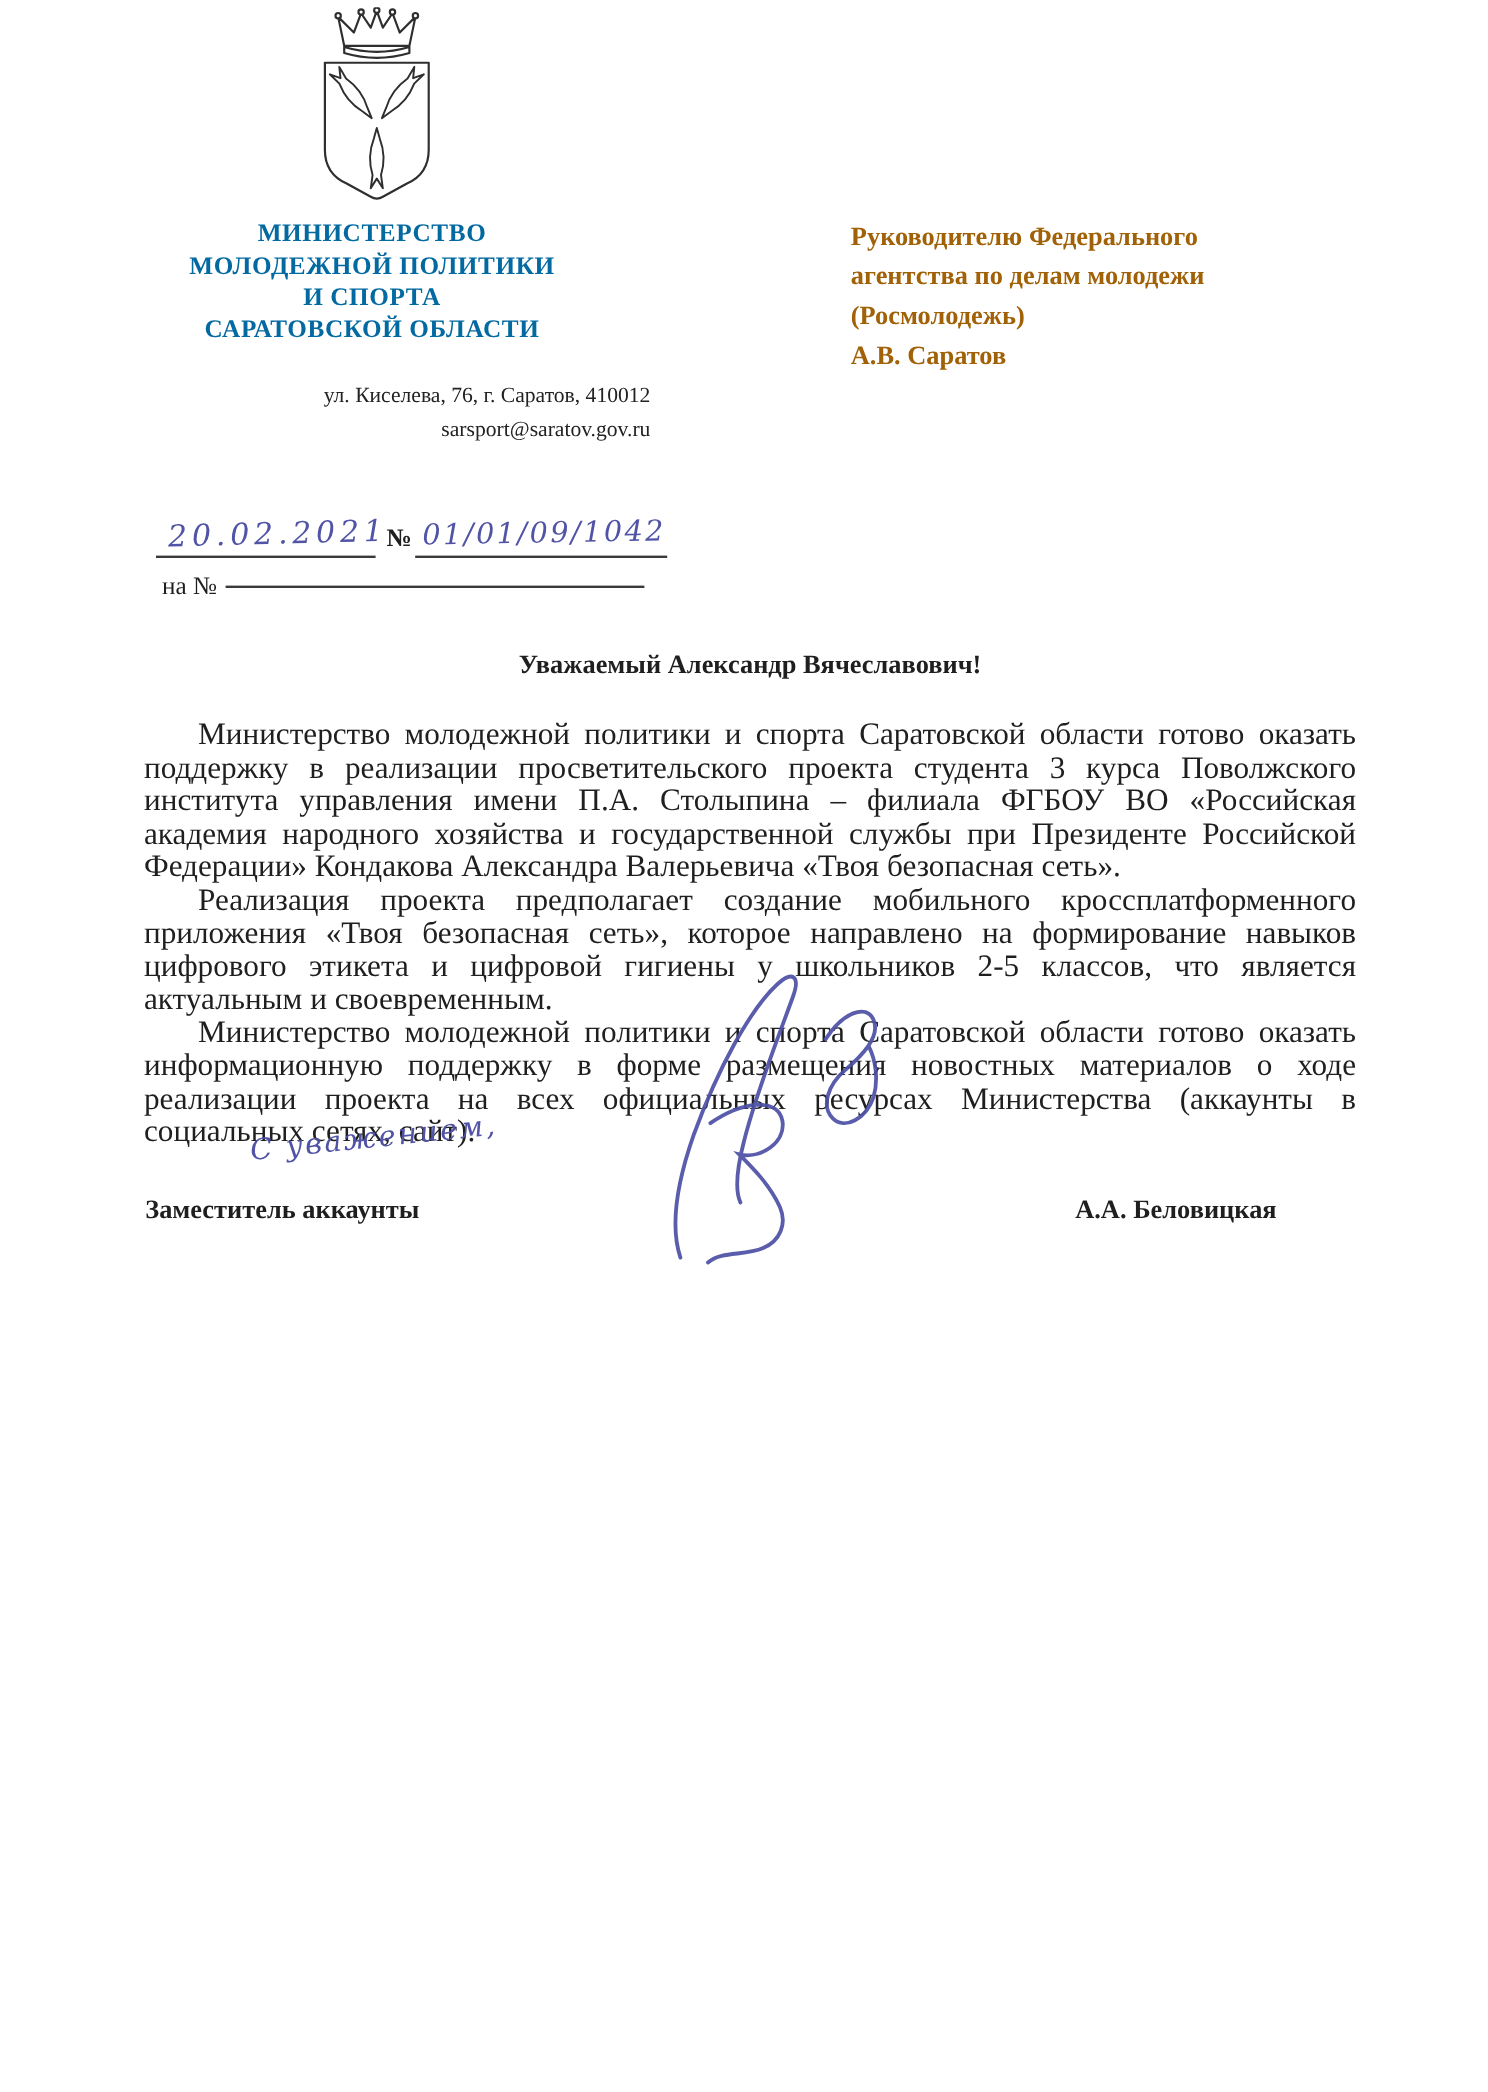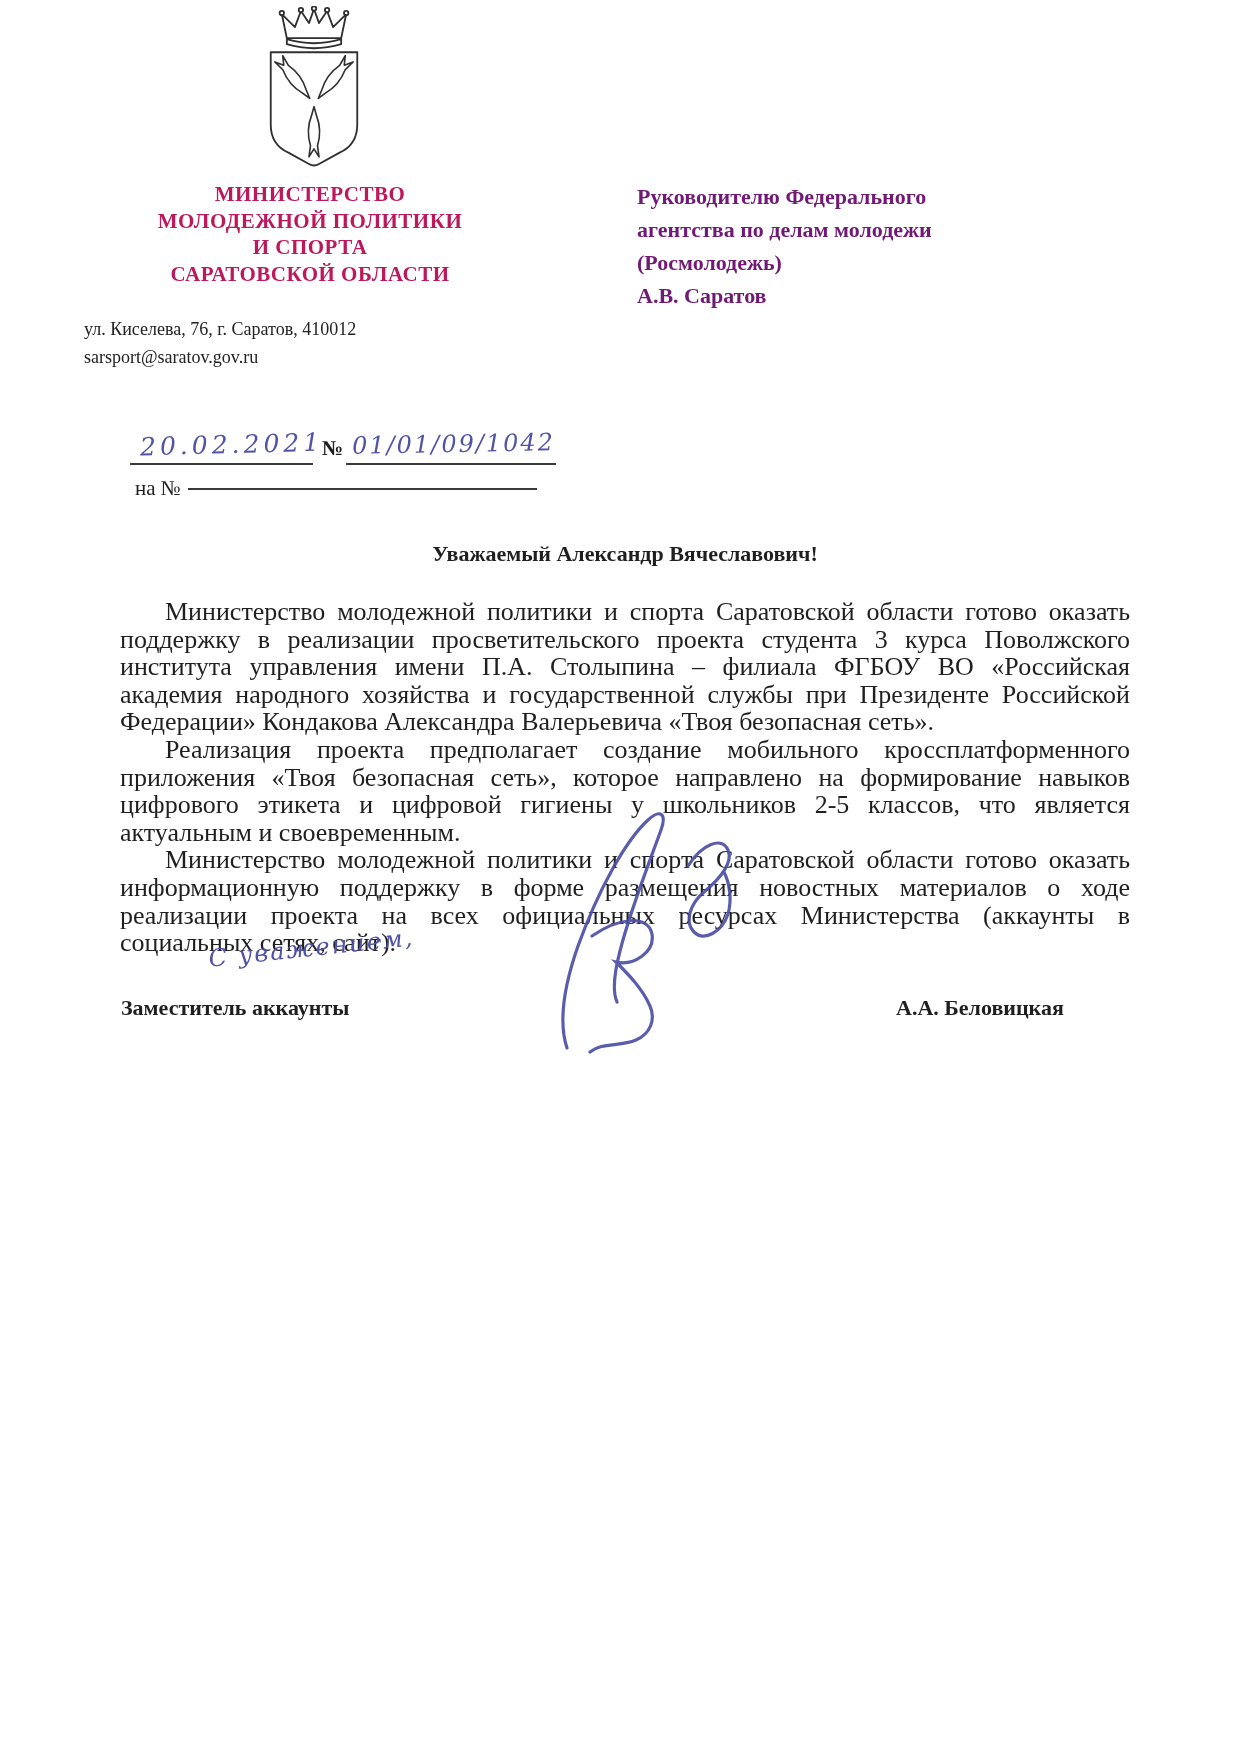--- a/index.html
+++ b/index.html
@@ -6,42 +6,42 @@
   .page{
     position:relative;width:1240px;height:1743px;margin:0 auto;
     background:#ffffff;overflow:hidden;
     font-family:"Liberation Serif", serif;color:#1f1f1f;
   }
   
   .emblem{position:absolute;left:258px;top:6px;width:112px;height:166px;}
   .ministry{
     position:absolute;left:90px;top:181px;width:440px;
     text-align:center;font-weight:bold;font-size:21px;line-height:26.5px;
-    letter-spacing:.5px;color:#be185d;
+    letter-spacing:.5px;color:#0369a1;
   }
   .addr{
-    position:absolute;left:84px;top:316px;width:480px;
-    text-align:left;font-size:18px;line-height:27.5px;color:#222;
+    position:absolute;left:62px;top:316px;width:480px;
+    text-align:right;font-size:18px;line-height:27.5px;color:#222;
   }
   
   .hw{
     font-family:"DejaVu Serif", serif;font-style:italic;color:#5053a6;
     white-space:nowrap;
   }
   .hw-date{position:absolute;left:140px;top:430px;font-size:25px;letter-spacing:4px;transform:rotate(-1.5deg);}
   .date-line{position:absolute;left:130px;top:463px;width:183px;border-bottom:2px solid #3a3a3a;}
   .no-label{position:absolute;left:322px;top:436px;font-size:21px;font-weight:bold;}
   .hw-number{position:absolute;left:352px;top:430px;font-size:24px;letter-spacing:2px;transform:rotate(-1deg);}
   .number-line{position:absolute;left:346px;top:463px;width:210px;border-bottom:2px solid #3a3a3a;}
   .reply-label{position:absolute;left:135px;top:464px;font-size:21px;margin-top:12px;}
   .reply-line{position:absolute;left:188px;top:488px;width:349px;border-bottom:2px solid #3a3a3a;}
   
   .addressee{
-    position:absolute;left:637px;top:180px;width:480px;
-    font-weight:bold;font-size:22px;line-height:33px;color:#701a75;
+    position:absolute;left:709px;top:180px;width:480px;
+    font-weight:bold;font-size:22px;line-height:33px;color:#a16207;
   }
   
   .salutation{
     position:absolute;left:120px;top:541px;width:1010px;
     text-align:center;font-weight:bold;font-size:22px;
   }
   .body-text{
     position:absolute;left:120px;top:598px;width:1010px;
     font-size:26px;line-height:27.6px;text-align:justify;
   }

